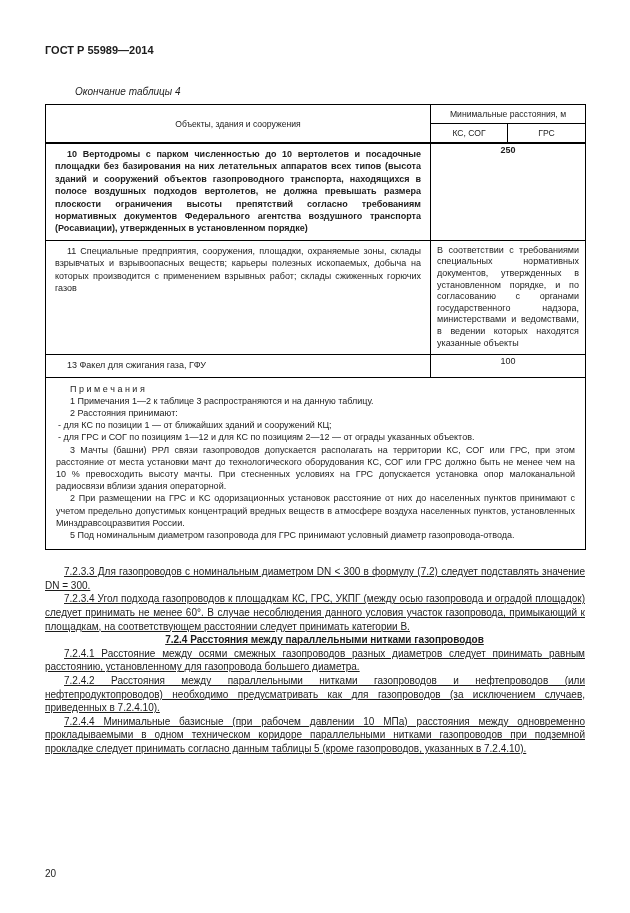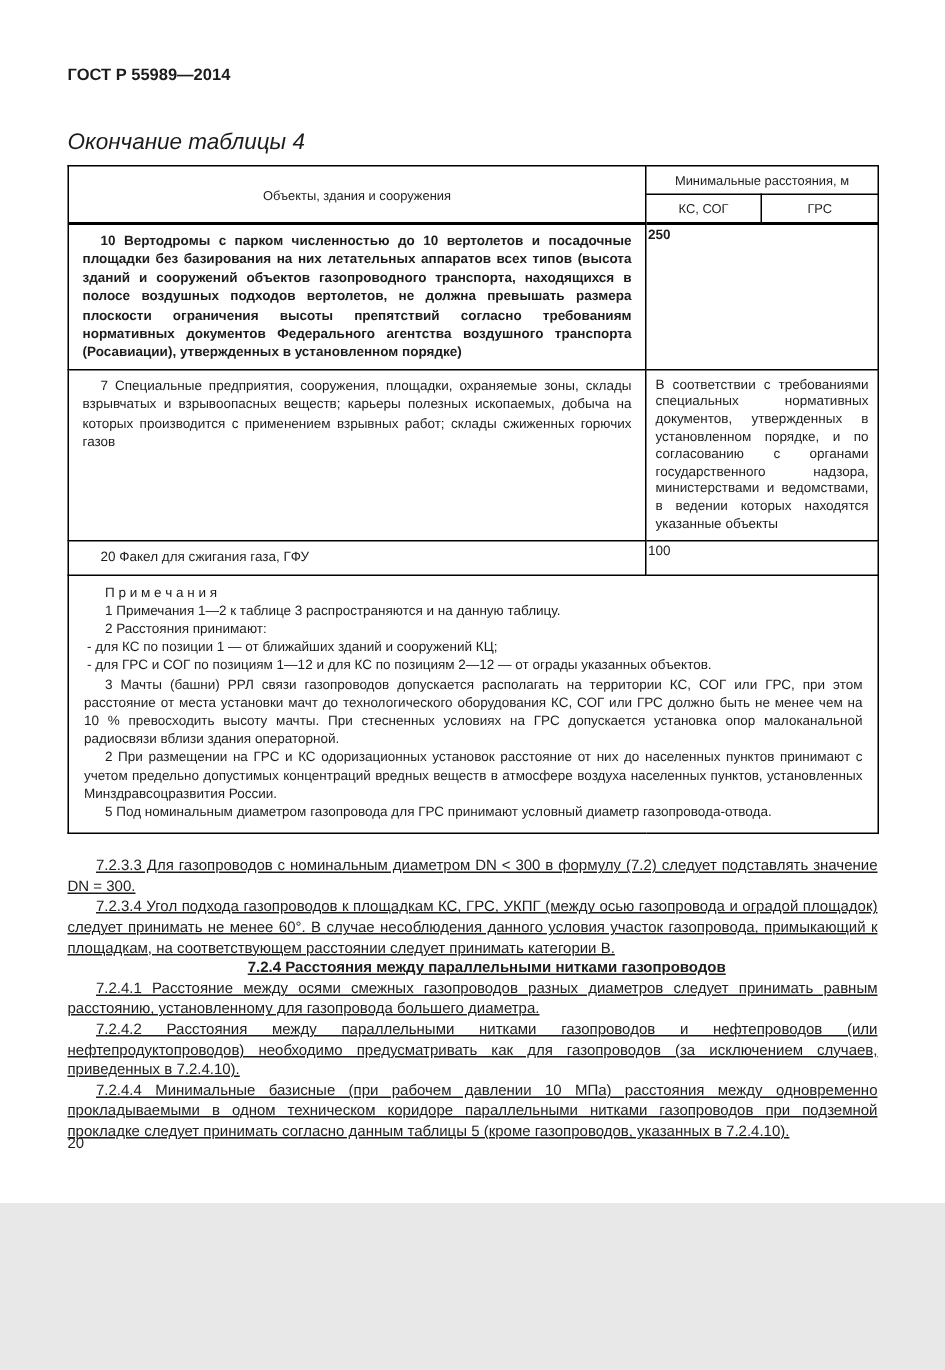--- a/index.html
+++ b/index.html
@@ -1,35 +1,36 @@
 <!DOCTYPE html>
 <html><head>
 <meta charset="utf-8">
 <style>
   * { box-sizing: border-box; }
   html, body { margin: 0; padding: 0; background: #e8e8e8; }
   .page {
     position: relative;
     width: 630px;
-    height: 802px;
+    height: 913px;
     margin: 0 auto;
     background: #ffffff;
     font-family: "Liberation Sans", sans-serif;
     color: #1c1c1c;
     padding: 44px 45px 0 45px;
   }
   .gost-header {
     font-weight: bold;
     font-size: 11px;
     margin-bottom: 30px;
   }
   .table-caption {
     font-style: italic;
-    font-size: 15px;
+    font-size: 10px;
     margin-bottom: 7px;
+    margin-left: 30px;
   }
   table.dist-table {
     border-collapse: collapse;
     width: 540px;
     table-layout: fixed;
   }
   .dist-table th, .dist-table td {
     border: 1px solid #000;
     font-size: 9px;
     vertical-align: top;
@@ -42,21 +43,21 @@
     padding: 4px 10px;
   }
   .dist-table tbody tr.first-body-row > td { border-top: 2px solid #000; font-weight: bold; }
   .obj-cell {
     text-align: justify;
     line-height: 12.4px;
     padding: 4px 9px 5px 9px;
     text-indent: 12px;
   }
   .val-center {
-    text-align: left;
+    text-align: center;
     vertical-align: middle;
     font-size: 9px;
     margin-left: 47px;
   }
   .val-text {
     font-size: 8.6px;
     line-height: 11.6px;
     text-align: justify;
     padding: 4px 6px 5px 6px;
   }
@@ -112,25 +113,25 @@
         <th>КС, СОГ</th>
         <th>ГРС</th>
       </tr>
     </thead>
     <tbody>
       <tr class="first-body-row">
         <td class="obj-cell">10 Вертодромы с парком численностью до 10 вертолетов и посадочные площадки без базирования на них летательных аппаратов всех типов (высота зданий и сооружений объектов газопроводного транспорта, находящихся в полосе воздушных подходов вертолетов, не должна превышать размера плоскости ограничения высоты препятствий согласно требованиям нормативных документов Федерального агентства воздушного транспорта (Росавиации), утвержденных в установленном порядке)</td>
         <td class="val-center" colspan="2">250</td>
       </tr>
       <tr>
-        <td class="obj-cell">7 Специальные предприятия, сооружения, площадки, охраняемые зоны, склады взрывчатых и взрывоопасных веществ; карьеры полезных ископаемых, добыча на которых производится с применением взрывных работ; склады сжиженных горючих газов</td>
+        <td class="obj-cell">11 Специальные предприятия, сооружения, площадки, охраняемые зоны, склады взрывчатых и взрывоопасных веществ; карьеры полезных ископаемых, добыча на которых производится с применением взрывных работ; склады сжиженных горючих газов</td>
         <td class="val-text" colspan="2">В соответствии с требованиями специальных нормативных документов, утвержденных в установленном порядке, и по согласованию с органами государственного надзора, министерствами и ведомствами, в ведении которых находятся указанные объекты</td>
       </tr>
       <tr>
-        <td class="obj-cell">20 Факел для сжигания газа, ГФУ</td>
+        <td class="obj-cell">13 Факел для сжигания газа, ГФУ</td>
         <td class="val-center" colspan="2">100</td>
       </tr>
       <tr>
         <td class="notes-cell" colspan="3">
           <div class="notes-title">П р и м е ч а н и я</div>
           <div class="note">1 Примечания 1—2 к таблице 3 распространяются и на данную таблицу.</div>
           <div class="note">2 Расстояния принимают:</div>
           <div class="note sub">- для КС по позиции 1 — от ближайших зданий и сооружений КЦ;</div>
           <div class="note sub">- для ГРС и СОГ по позициям 1—12 и для КС по позициям 2—12 — от ограды указанных объектов.</div>
           <div class="note">3 Мачты (башни) РРЛ связи газопроводов допускается располагать на территории КС, СОГ или ГРС, при этом расстояние от места установки мачт до технологического оборудования КС, СОГ или ГРС должно быть не менее чем на 10 % превосходить высоту мачты. При стесненных условиях на ГРС допускается установка опор малоканальной радиосвязи вблизи здания операторной.</div>

